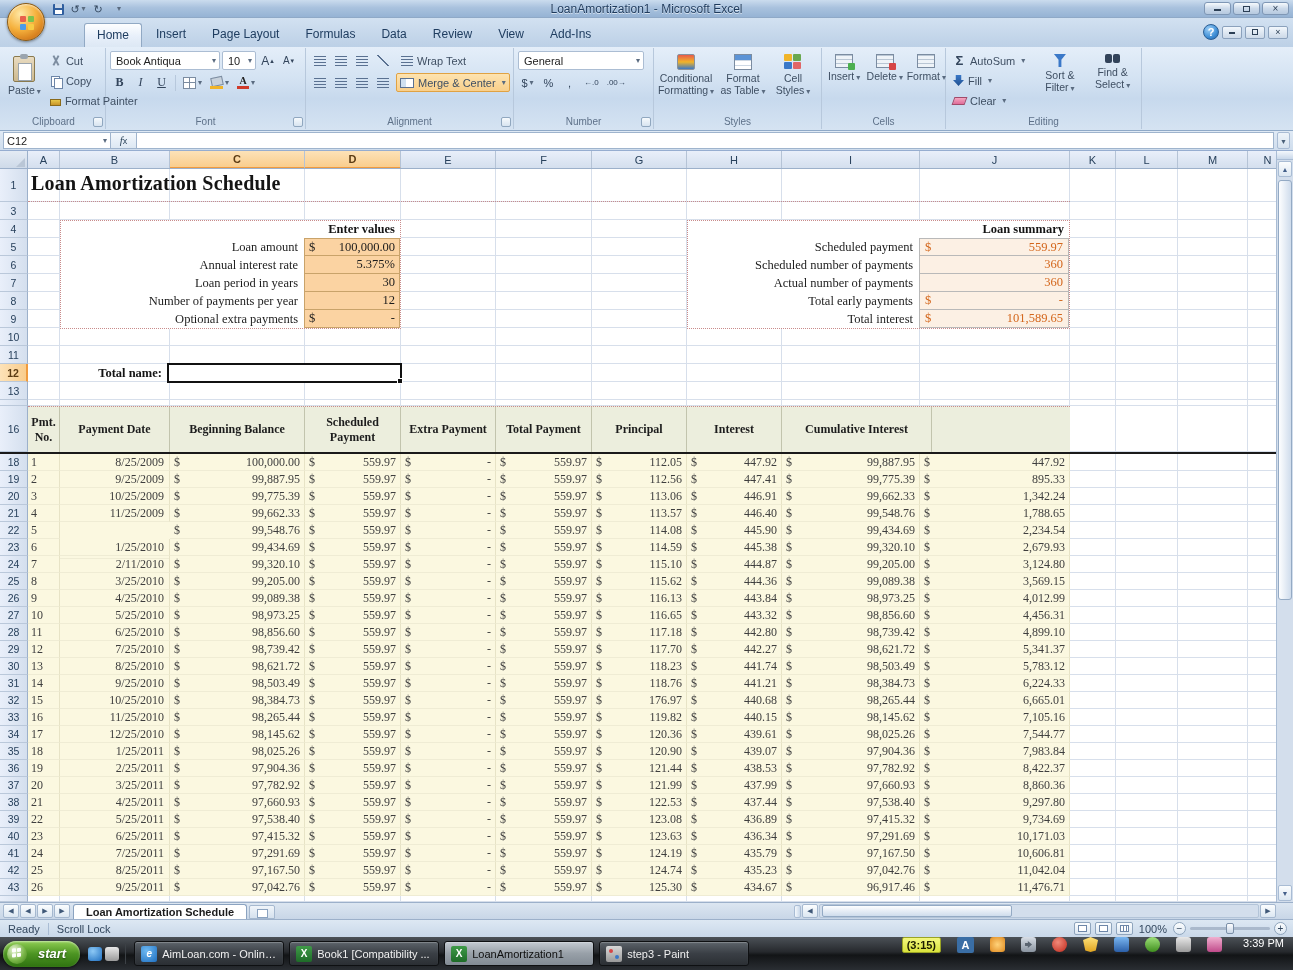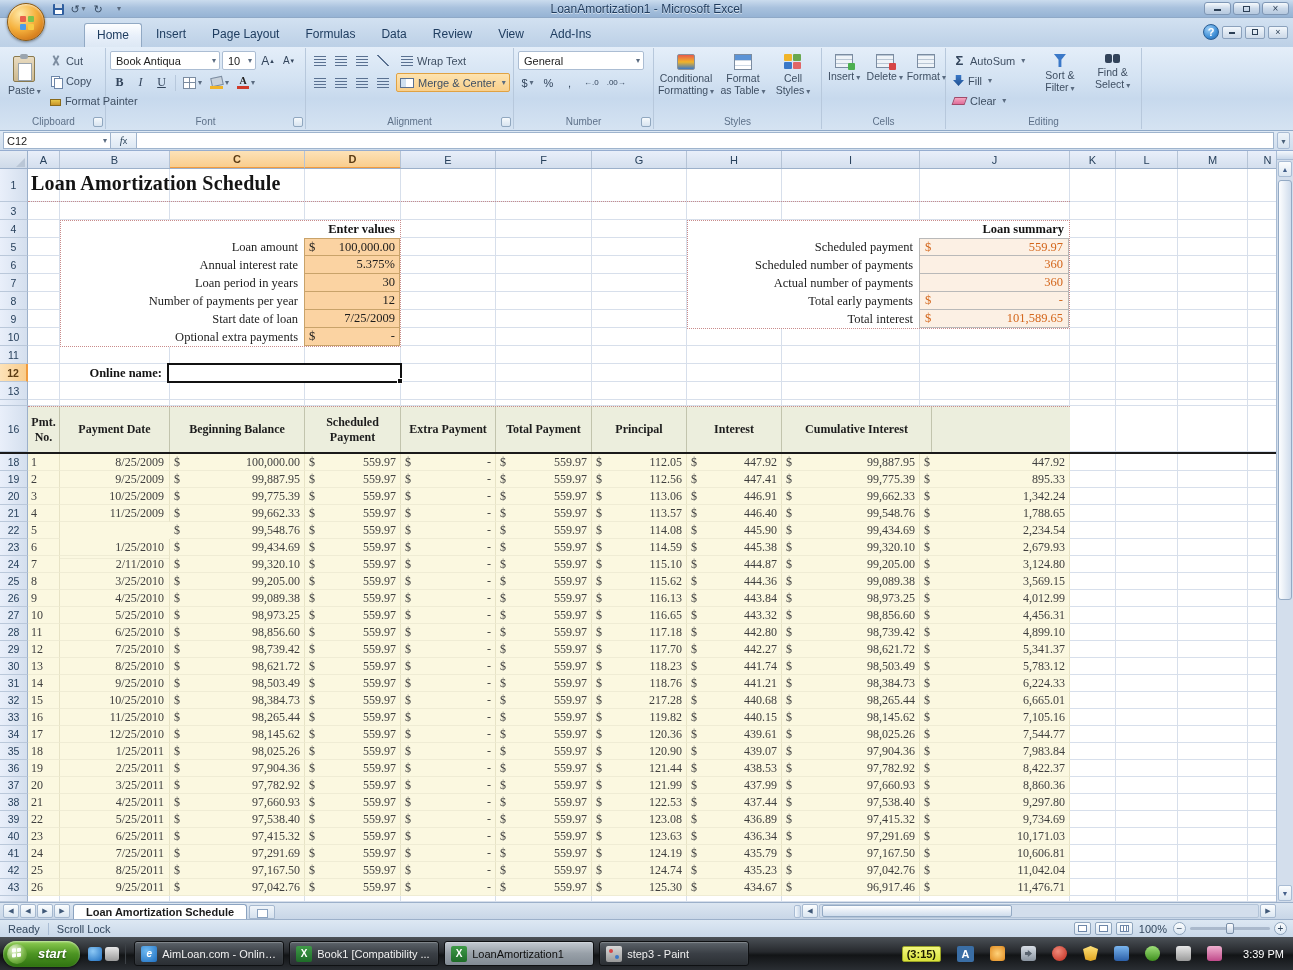--- a/index.html
+++ b/index.html
@@ -205,21 +205,21 @@
 .ql2{background:linear-gradient(#e8e8e8,#9a9a9a);}
 .taskbtn{width:150px;height:25px;margin-left:5px;border-radius:3px;border:1px solid #0e1012;background:linear-gradient(#5c636a,#3a3f45 50%,#2b2f34);display:flex;align-items:center;gap:5px;padding:0 6px;color:#f0f0f0;font-size:11px;box-shadow:inset 0 1px 1px rgba(255,255,255,.25);}
 .taskbtn.active{background:linear-gradient(#c3cad1,#98a0a8 50%,#828b94);color:#0e0e0e;}
 .tlabel{white-space:nowrap;overflow:hidden;text-overflow:ellipsis;}
 .ticon{width:16px;height:16px;border-radius:2px;flex-shrink:0;display:grid;place-items:center;font-size:10px;font-weight:bold;color:#fff;}
 .tic-ie{background:radial-gradient(circle at 35% 30%,#6db9f2,#1f6fc0);font-style:italic;}
 .tic-xl{background:linear-gradient(#3f9b48,#1e6b28);}
 .tic-paint{background:linear-gradient(#d8d8d8,#9a9a9a);position:relative;}
 .tic-paint::before{content:"";position:absolute;left:3px;top:3px;width:4px;height:4px;border-radius:50%;background:#d64545;}
 .tic-paint::after{content:"";position:absolute;right:3px;bottom:3px;width:4px;height:4px;border-radius:50%;background:#3a78c8;}
-.tray{margin-left:auto;display:flex;align-items:center;gap:16px;padding-right:9px;height:100%;}
+.tray{margin-left:auto;display:flex;align-items:flex-start;gap:16px;padding-right:9px;height:100%;}
 .timer-badge{background:linear-gradient(#f3f77e,#d9e23c);border:1px solid #9aa325;border-radius:2px;color:#1d1d00;font-size:11px;font-weight:bold;padding:1px 4px;}
 .lang{width:17px;height:16px;background:#3a6ea5;color:#fff;font-size:11px;font-weight:bold;display:grid;place-items:center;border-radius:2px;}
 .tico{width:15px;height:15px;border-radius:3px;}
 .tr1{background:radial-gradient(#ffd27a,#e08a1f);}
 .tr2{background:linear-gradient(#d8dee6,#8a94a0);position:relative;}
 .tr2::after{content:"";position:absolute;left:4px;top:4px;width:7px;height:7px;background:#5a6470;clip-path:polygon(0 30%,40% 30%,40% 0,100% 50%,40% 100%,40% 70%,0 70%);}
 .tr3{background:radial-gradient(circle at 40% 35%,#f08a7a,#c0271a);border-radius:50%;}
 .tr4{background:linear-gradient(#ffe27a,#e0a41f);clip-path:polygon(50% 0,100% 20%,85% 90%,50% 100%,15% 90%,0 20%);}
 .tr5{background:linear-gradient(#7ab6f0,#2b5fa8);}
 .tr6{background:linear-gradient(#9fe07a,#3f8f1e);border-radius:50%;}
@@ -1261,27 +1261,20 @@
           </div>
       </div>
       <div class="evrow">
         <div class="evlab">Number of payments per year</div>
         <div class="evval">
             <span></span>
             <span>12</span>
           </div>
       </div>
       <div class="evrow">
-        <div class="evlab">Start date of loan</div>
-        <div class="evval">
-            <span></span>
-            <span>7/25/2009</span>
-          </div>
-      </div>
-      <div class="evrow">
         <div class="evlab">Optional extra payments</div>
         <div class="evval">
             <span>$</span>
             <span>-</span>
           </div>
       </div>
     </div>
 
     <div class="overlay ls">
       <div class="hd">Loan summary</div>
@@ -1315,21 +1308,21 @@
       </div>
       <div class="lsrow">
         <div class="lslab">Total interest</div>
         <div class="lsval">
             <span>$</span>
             <span>101,589.65</span>
           </div>
       </div>
     </div>
 
-    <div class="overlay lender-label sheet-font">Online name:</div>
+    <div class="overlay lender-label sheet-font">Total name:</div>
     <div class="overlay lender-box"></div>
 
     <div id="amort-head">
         <div class="hcell" style="width: 32px;">Pmt. No.</div>
         <div class="hcell" style="width: 110px;">Payment Date</div>
         <div class="hcell" style="width: 135px;">Beginning Balance</div>
         <div class="hcell" style="width: 96px;">Scheduled Payment</div>
         <div class="hcell" style="width: 95px;">Extra Payment</div>
         <div class="hcell" style="width: 96px;">Total Payment</div>
         <div class="hcell" style="width: 95px;">Principal</div>
@@ -1855,21 +1848,21 @@
           <div class="tcell mc" style="width: 95px;">
             <span class="cur">$</span>
             <span class="val">-</span>
           </div>
           <div class="tcell mc" style="width: 96px;">
             <span class="cur">$</span>
             <span class="val">559.97</span>
           </div>
           <div class="tcell mc" style="width: 95px;">
             <span class="cur">$</span>
-            <span class="val">217.28</span>
+            <span class="val">176.97</span>
           </div>
           <div class="tcell mc" style="width: 95px;">
             <span class="cur">$</span>
             <span class="val">440.68</span>
           </div>
           <div class="tcell mc" style="width: 138px;">
             <span class="cur">$</span>
             <span class="val">98,265.44</span>
           </div>
           <div class="tcell mc" style="width: 150px;">

